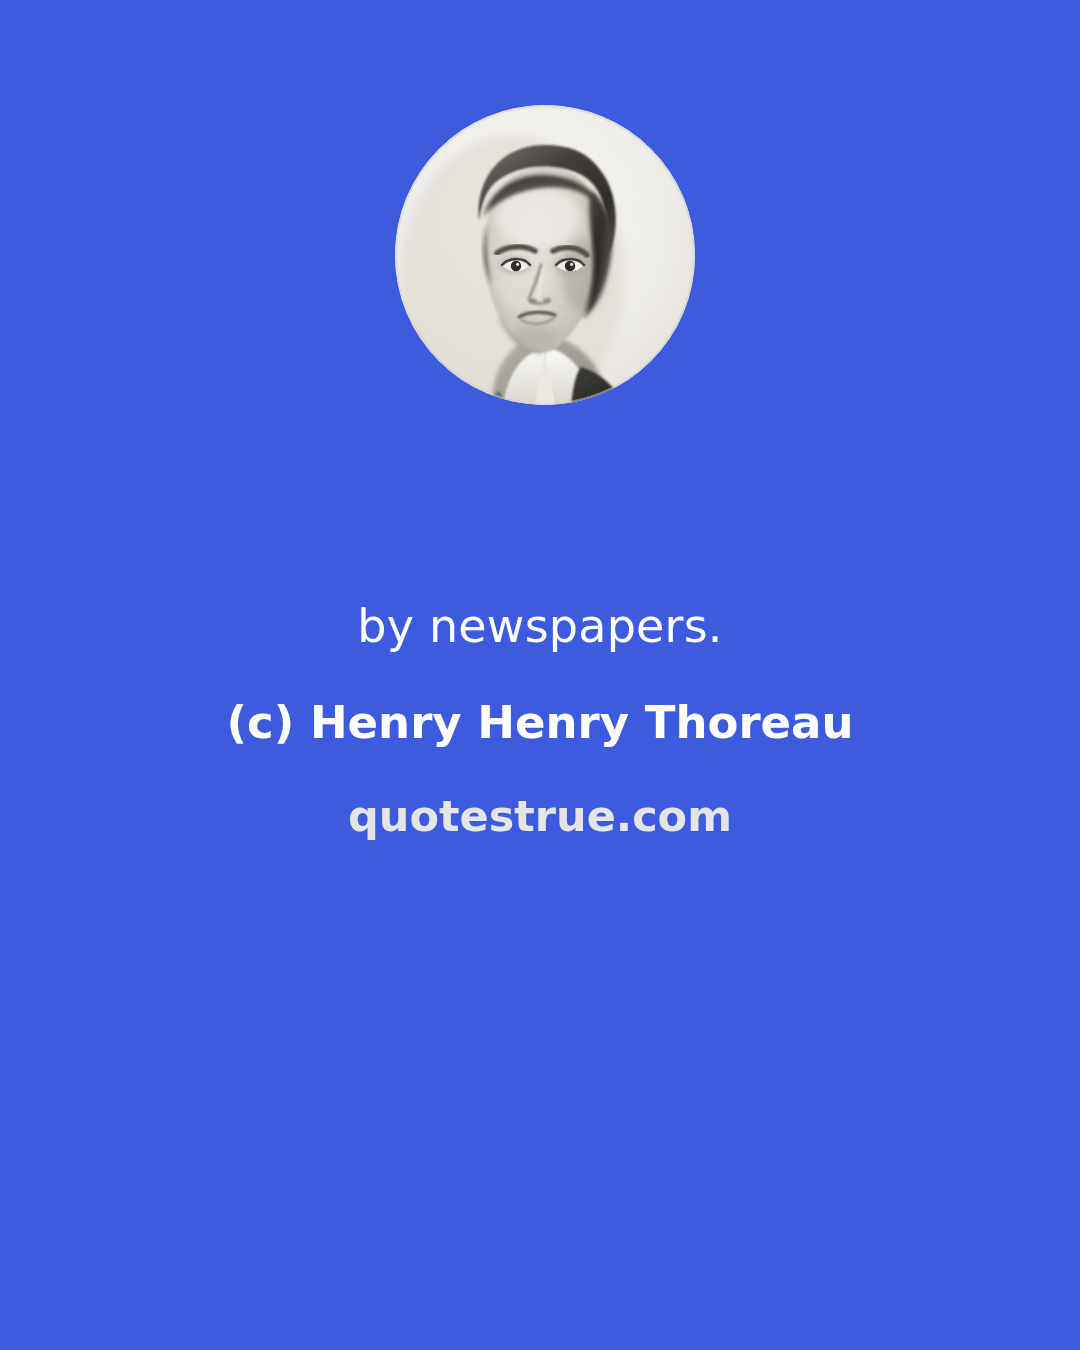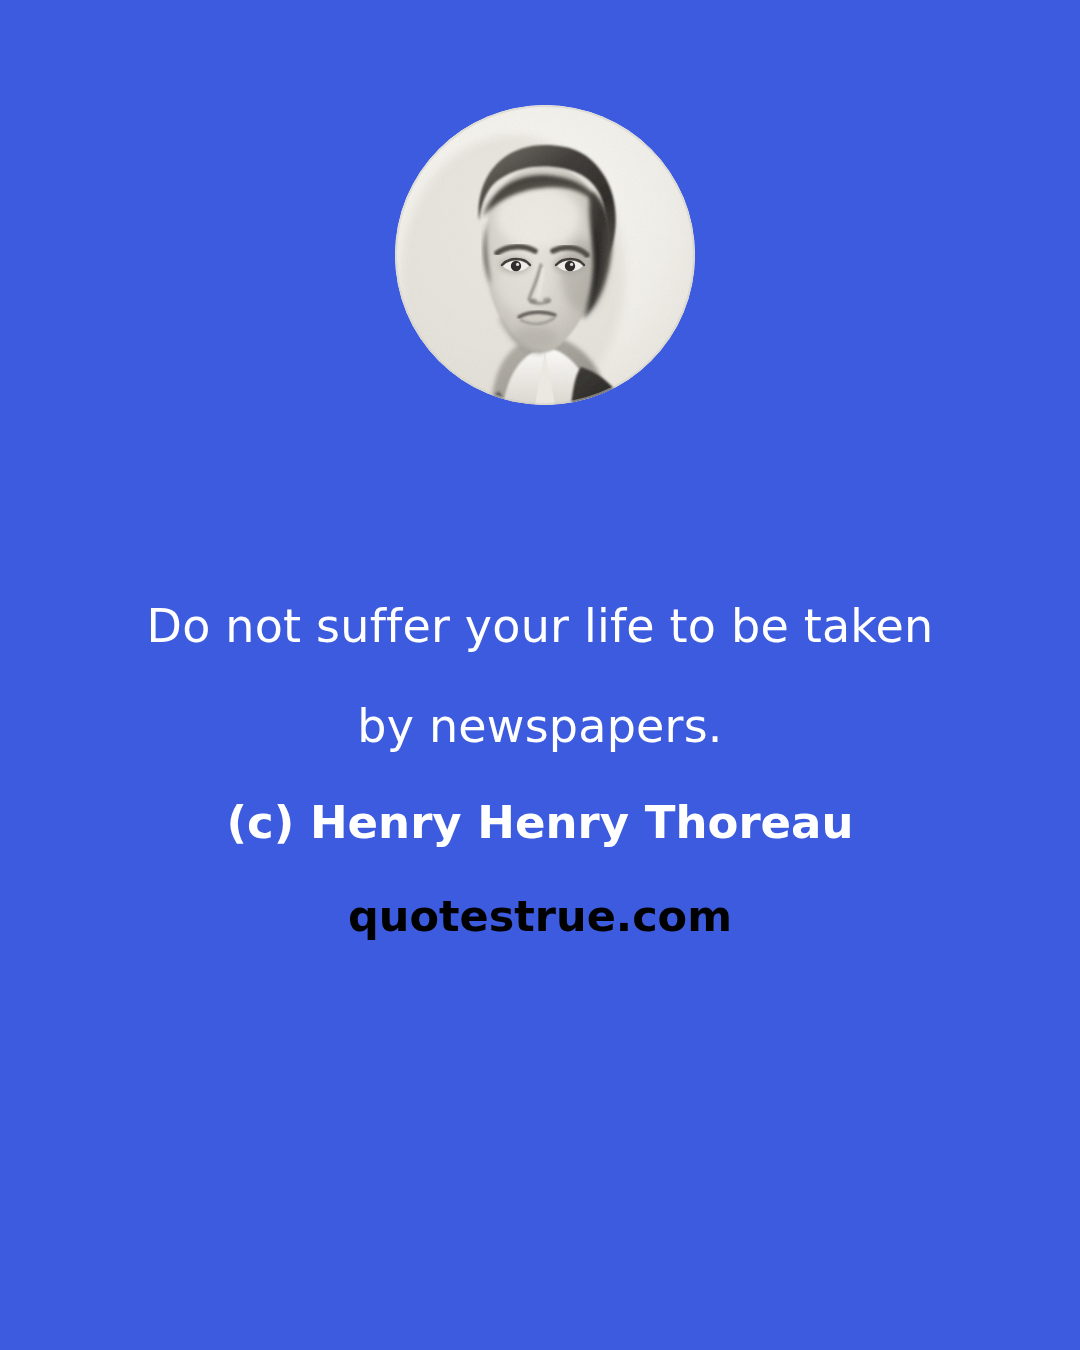--- a/index.html
+++ b/index.html
@@ -61,21 +61,21 @@
     white-space: nowrap;
   }
   #attribution {
     color: #ffffff;
     font-size: 45px;
     font-weight: 700;
     line-height: 93px;
     white-space: nowrap;
   }
   #website {
-    color: #000000;
+    color: #e5e5e5;
     font-size: 43px;
     font-weight: 700;
     line-height: 95px;
     white-space: nowrap;
   }
 </style>
 </head>
 <body>
 
 <div id="quote-card">
@@ -231,19 +231,18 @@
 
           <rect x="0" y="0" width="300" height="300" filter="url(#grain)" opacity="0.55"></rect>
 
           <circle cx="150" cy="150" r="149" fill="none" stroke="#cfcbc2" stroke-width="2" opacity="0.5"></circle>
         </g>
       </svg>
     </div>
   </div>
 
   <div id="text-block">
-    <div class="quote-line">Do not suffer your life to be taken</div>
     <div class="quote-line">by newspapers.</div>
     <div id="attribution">(c) Henry Henry Thoreau</div>
     <div id="website">quotestrue.com</div>
   </div>
 
 </div>
 
 </body></html>

